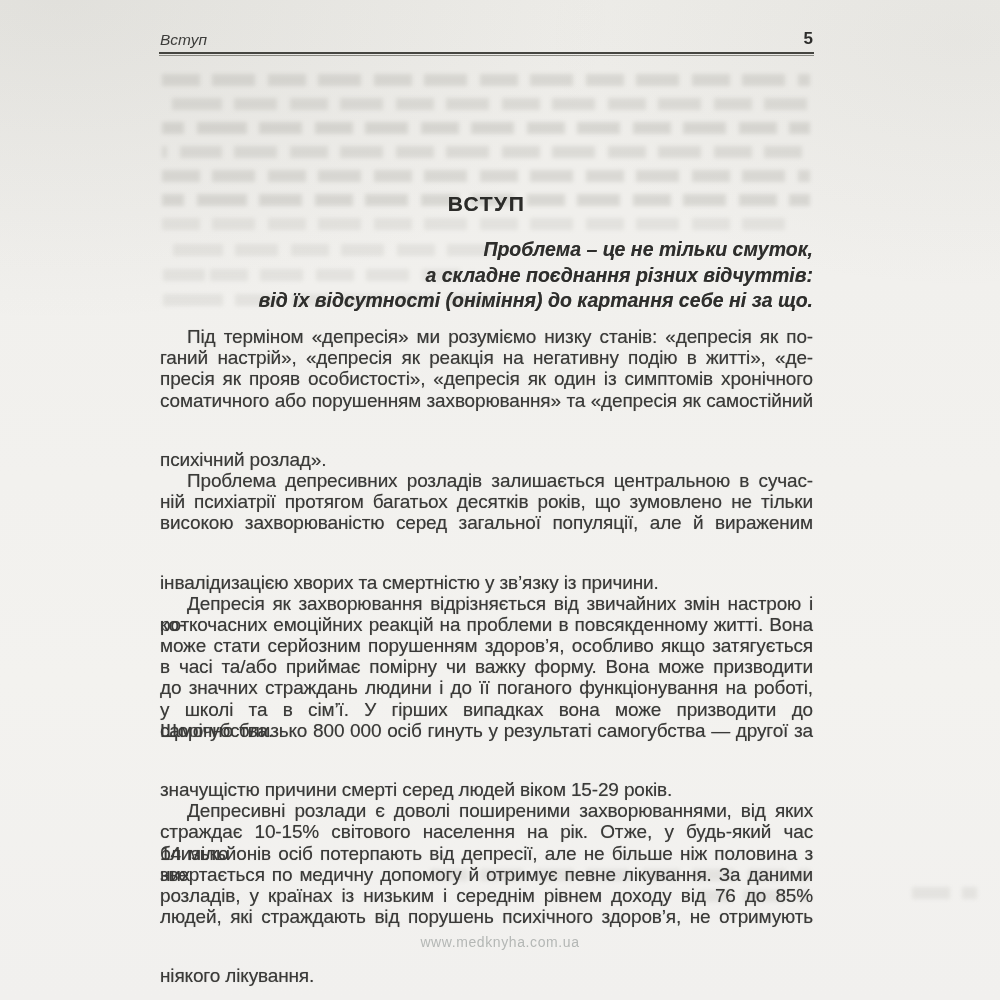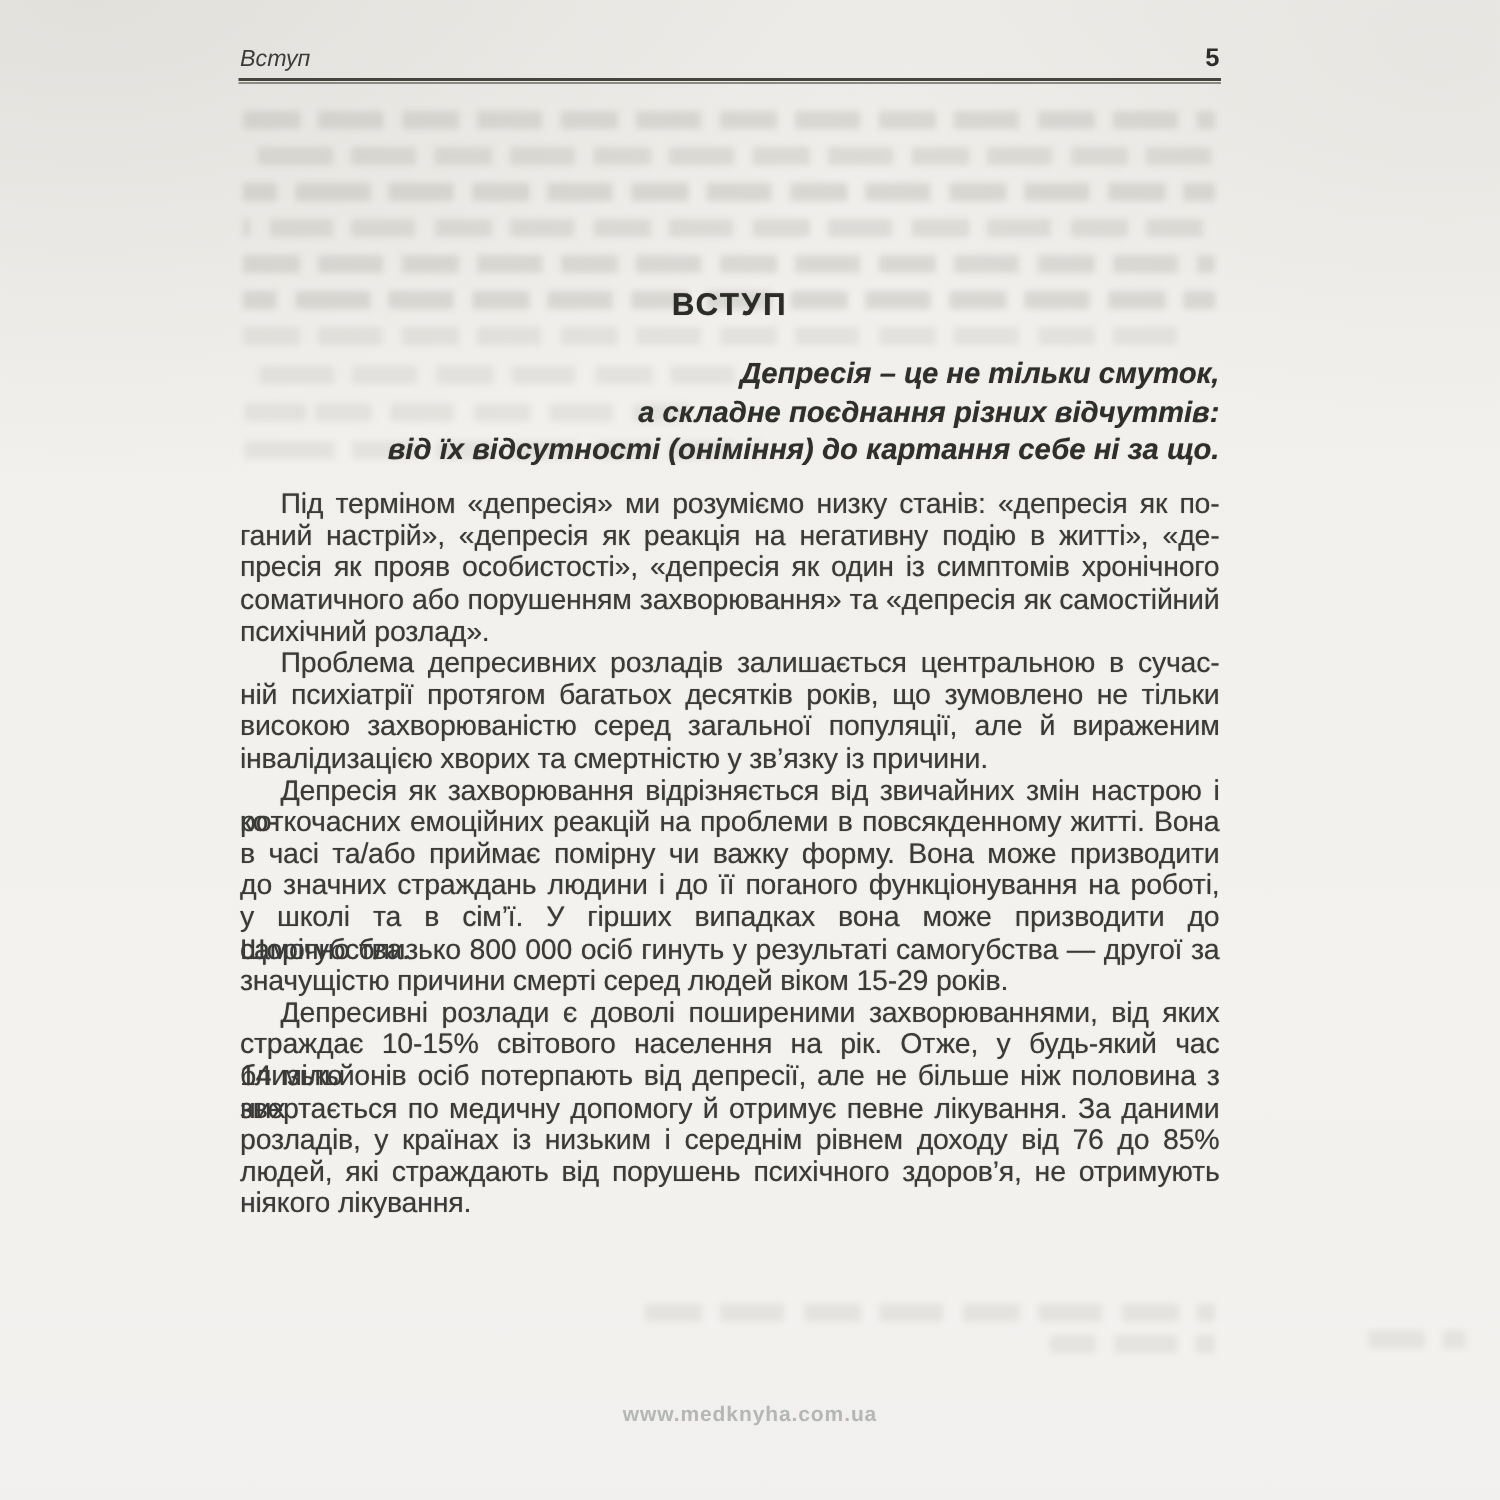--- a/index.html
+++ b/index.html
@@ -44,27 +44,27 @@
 
   
   .bodytext {
     position: absolute; left: 160px; top: 326px; width: 653px;
     font-size: 19px; line-height: 21.2px; color: #3a3a38;
     letter-spacing: -0.15px;
     text-shadow: 0 0 0.7px rgba(62,62,60,0.55);
     text-justify: inter-word;
   }
   .bl { text-align: justify; text-align-last: justify; height: 21.2px; overflow: visible; }
-  .bl.plast { text-align-last: left; }
+  .bl.plast { text-align-last: left; margin-top: 38px; }
   .bl.pfirst { text-indent: 27px; }
 
   
   .footer {
     position: absolute; left: 0; top: 934px; width: 1000px;
-    text-align: center; font-size: 14px; letter-spacing: 0.6px; color: #b4b7b5; font-weight: bold;
+    text-align: center; font-size: 14px; letter-spacing: 0.6px; color: #b4b7b5;
   }
 
   
   .ghost {
     position: absolute; height: 12px; filter: blur(2px); opacity: 0.45;
     background: repeating-linear-gradient(90deg,
       rgba(166,165,158,0.65) 0 38px, rgba(166,165,158,0) 38px 50px,
       rgba(166,165,158,0.65) 50px 93px, rgba(166,165,158,0) 93px 106px);
   }
   .ghost:nth-of-type(2n) { background-position: 22px 0; opacity: 0.40; }
@@ -92,39 +92,40 @@
 
   <div class="runhead">
     <span>Вступ</span>
     <span class="pageno">5</span>
   </div>
   <div class="headrule"></div>
 
   <div class="title">ВСТУП</div>
 
   <div class="epigraph">
-    <div>Депресія – це не тільки смуток,</div>
+    <div>Проблема – це не тільки смуток,</div>
     <div>а складне поєднання різних відчуттів:</div>
     <div>від їх відсутності (оніміння) до картання себе ні за що.</div>
   </div>
 
   <div class="bodytext">
     <div class="bl pfirst">Під терміном «депресія» ми розуміємо низку станів: «депресія як по-</div>
     <div class="bl">ганий настрій», «депресія як реакція на негативну подію в житті», «де-</div>
     <div class="bl">пресія як прояв особистості», «депресія як один із симптомів хронічного</div>
     <div class="bl">соматичного або порушенням захворювання» та «депресія як самостійний</div>
     <div class="bl plast">психічний розлад».</div>
 
     <div class="bl pfirst">Проблема депресивних розладів залишається центральною в сучас-</div>
     <div class="bl">ній психіатрії протягом багатьох десятків років, що зумовлено не тільки</div>
     <div class="bl">високою захворюваністю серед загальної популяції, але й вираженим</div>
     <div class="bl plast">інвалідизацією хворих та смертністю у зв’язку із причини.</div>
 
     <div class="bl pfirst">Депресія як захворювання відрізняється від звичайних змін настрою і ко-</div>
     <div class="bl">роткочасних емоційних реакцій на проблеми в повсякденному житті. Вона</div>
+    <div class="bl">може стати серйозним порушенням здоров’я, особливо якщо затягується</div>
     <div class="bl">в часі та/або приймає помірну чи важку форму. Вона може призводити</div>
     <div class="bl">до значних страждань людини і до її поганого функціонування на роботі,</div>
     <div class="bl">у школі та в сім’ї. У гірших випадках вона може призводити до самогубства.</div>
     <div class="bl">Щорічно близько 800 000 осіб гинуть у результаті самогубства — другої за</div>
     <div class="bl plast">значущістю причини смерті серед людей віком 15-29 років.</div>
 
     <div class="bl pfirst">Депресивні розлади є доволі поширеними захворюваннями, від яких</div>
     <div class="bl">страждає 10-15% світового населення на рік. Отже, у будь-який час близько</div>
     <div class="bl">14 мільйонів осіб потерпають від депресії, але не більше ніж половина з них</div>
     <div class="bl">звертається по медичну допомогу й отримує певне лікування. За даними</div>

